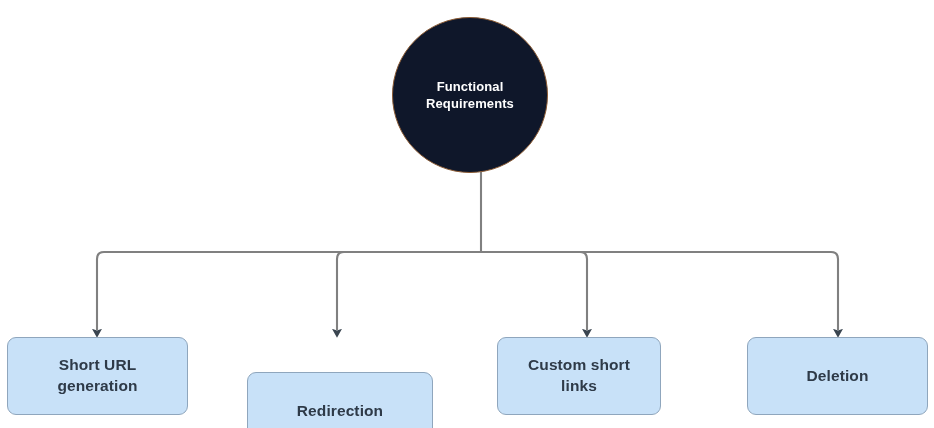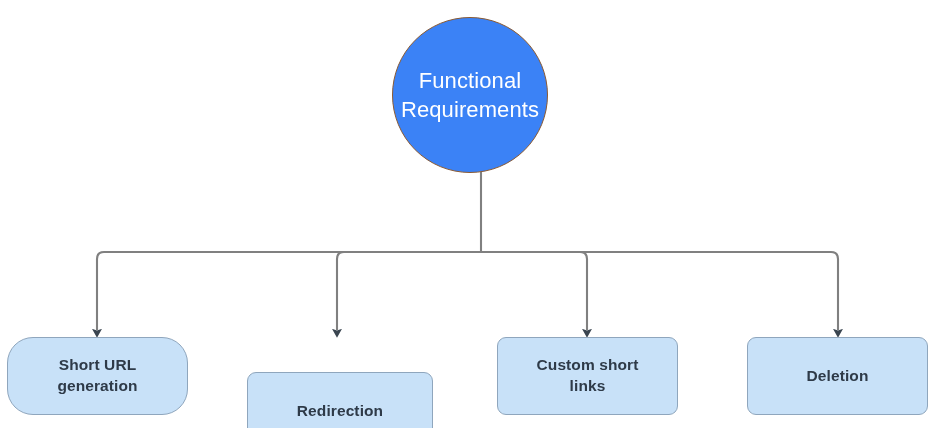--- a/index.html
+++ b/index.html
@@ -32,43 +32,43 @@
     justify-content: center;
     text-align: center;
     z-index: 2;
   }
   .root-node {
     left: 392px;
     top: 17px;
     width: 156px;
     height: 156px;
     border-radius: 50%;
-    background: #3b82f6;
+    background: #0f172a;
     border: 1.4px solid #8A5A33;
     color: #FFFFFF;
-    font-size: 22px;
-    font-weight: normal;
+    font-size: 13px;
+    font-weight: bold;
     line-height: 1.32;
     letter-spacing: 0.1px;
   }
   .leaf-node {
     top: 337px;
     height: 78px;
     border-radius: 9px;
     background: #C8E1F8;
     border: 1.6px solid #8FA6BD;
     color: #2E3A48;
     font-size: 15.5px;
     font-weight: bold;
     line-height: 1.33;
     letter-spacing: 0.1px;
   }
-  .leaf-1 { left: 7px;   width: 181px; border-radius: 26px; }
+  .leaf-1 { left: 7px;   width: 181px; }
   .leaf-2 { left: 247px; width: 186px; margin-top: 35px; }
-  .leaf-3 { left: 497px; width: 181px; align-items: center; }
+  .leaf-3 { left: 497px; width: 164px; align-items: center; }
   .leaf-4 { left: 747px; width: 181px; text-align: right; }
   .node-label {
     padding: 0 8px;
     white-space: pre-line;
     pointer-events: none;
   }
 </style>
 </head>
 <body>
 

